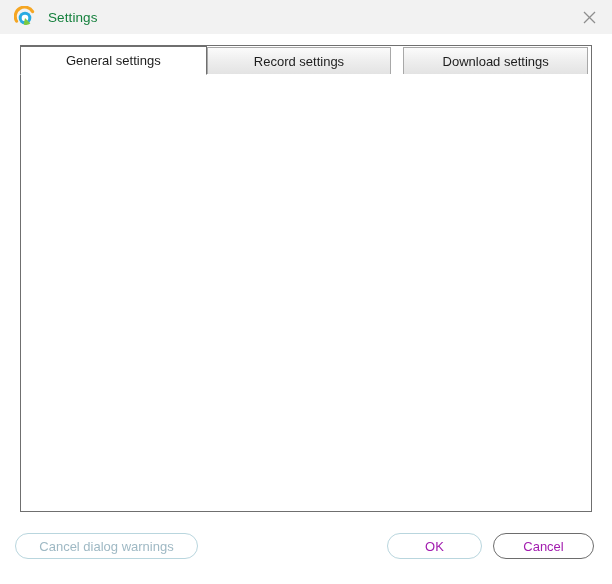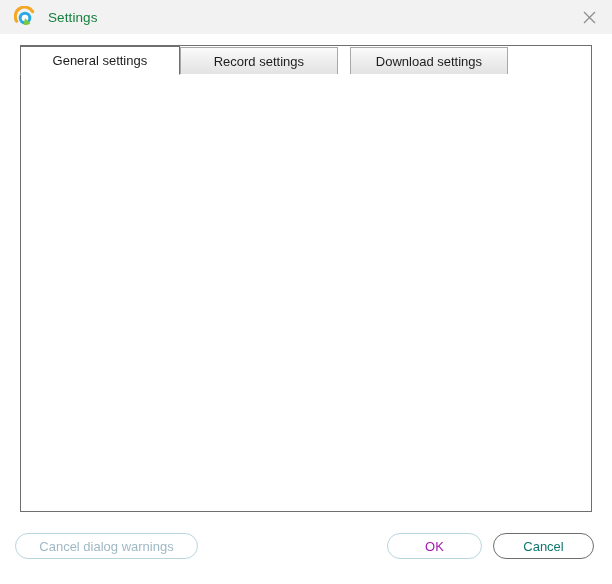--- a/index.html
+++ b/index.html
@@ -46,21 +46,21 @@
     display: flex;
     align-items: center;
     justify-content: center;
   }
   .close-btn svg { display: block; }
 
   
   .tabstrip {
     position: absolute;
     left: 20px; top: 45px;
-    width: 488px; height: 29px;
+    width: 568px; height: 29px;
     display: flex;
     align-items: flex-end;
     z-index: 3;
   }
   .tab {
     height: 27px;
     box-sizing: border-box;
     display: flex;
     align-items: center;
     justify-content: center;
@@ -231,21 +231,21 @@
   .btn-ok {
     left: 387px; top: 533px;
     width: 95px;
     border: 1px solid #b9d6de;
     color: #a21caf;
   }
   .btn-cancel {
     left: 493px; top: 533px;
     width: 101px;
     border: 1px solid #6d6d6d;
-    color: #0f766e;
+    color: #a21caf;
   }
 </style>
 </head>
 <body>
 
 <div class="titlebar">
   <span class="title-icon">
     <svg width="22" height="22" viewBox="0 0 22 22">
       <path d="M2.6 15.2 A9.2 9.2 0 0 1 18.6 5.6" stroke="#f5a623" stroke-width="3.1" fill="none" stroke-linecap="round"></path>
       <circle cx="11" cy="12" r="6.3" fill="#29abe2"></circle>

